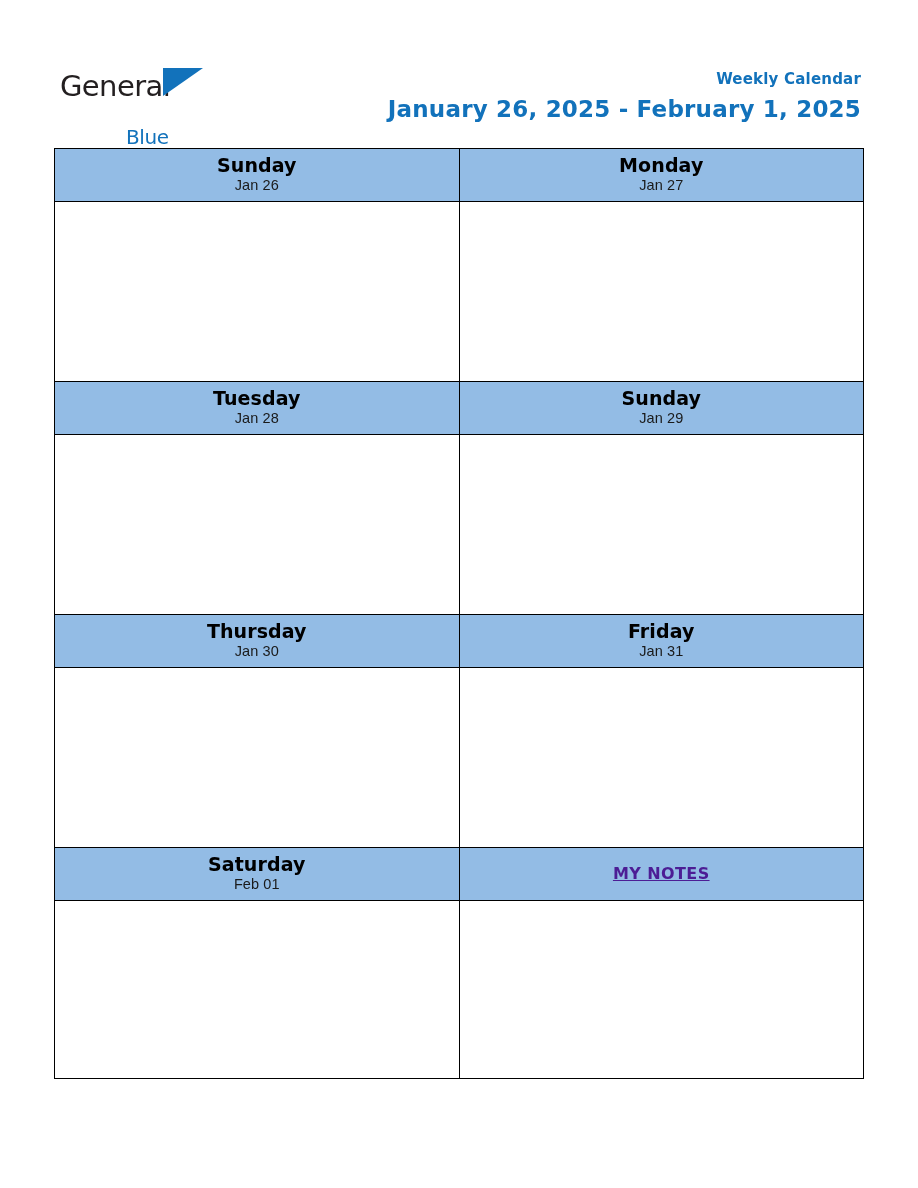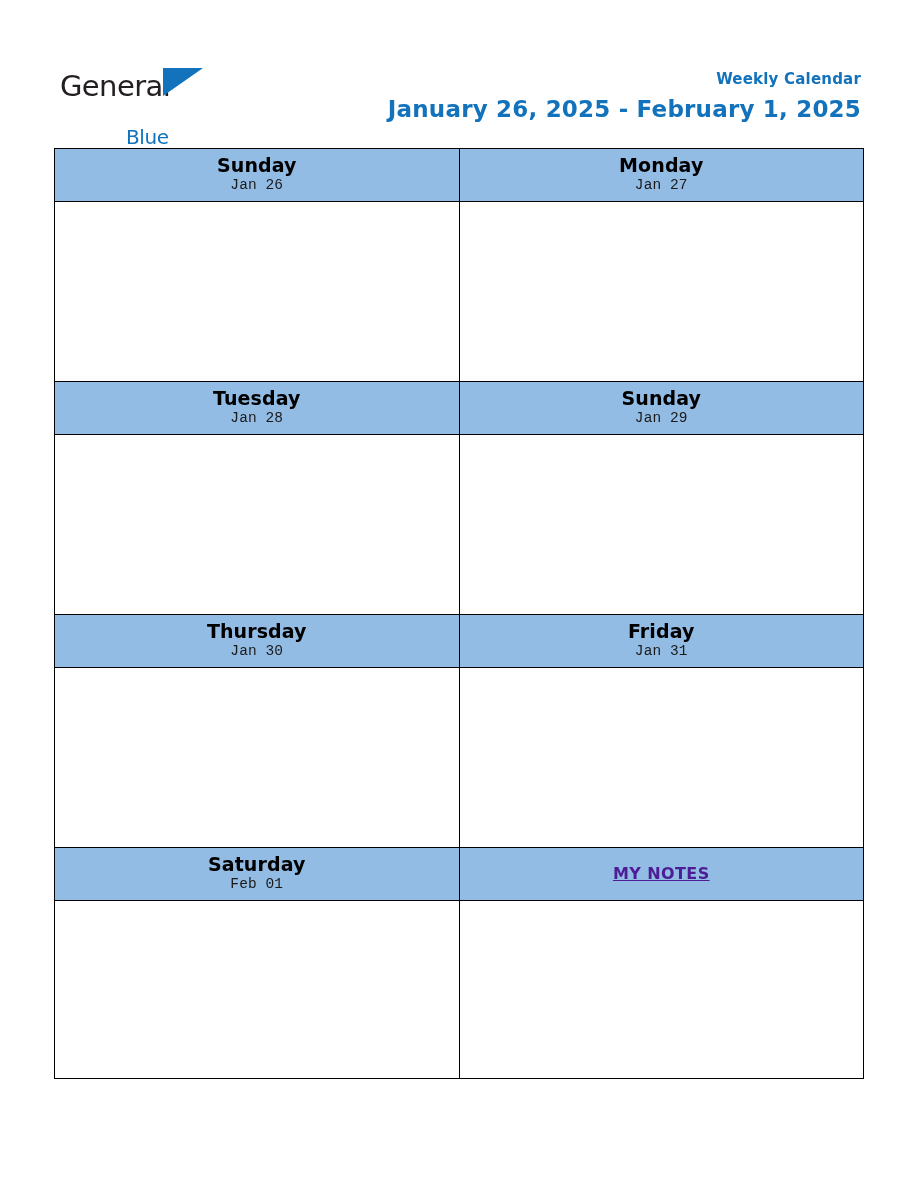--- a/index.html
+++ b/index.html
@@ -128,21 +128,21 @@
     display: block;
     font-family: "DejaVu Sans", sans-serif;
     font-size: 19px;
     font-weight: bold;
     color: #000000;
     line-height: 20px;
     letter-spacing: 0.1px;
   }
   .day-date {
     display: block;
-    font-family: Liberation Mono, monospace;
+    font-family: Liberation Sans, sans-serif;
     font-size: 14.5px;
     font-weight: 400;
     color: #1a1a1a;
     line-height: 20px;
     letter-spacing: 0.1px;
   }
   .notes-label {
     display: block;
     font-family: "DejaVu Sans", sans-serif;
     font-size: 16px;

